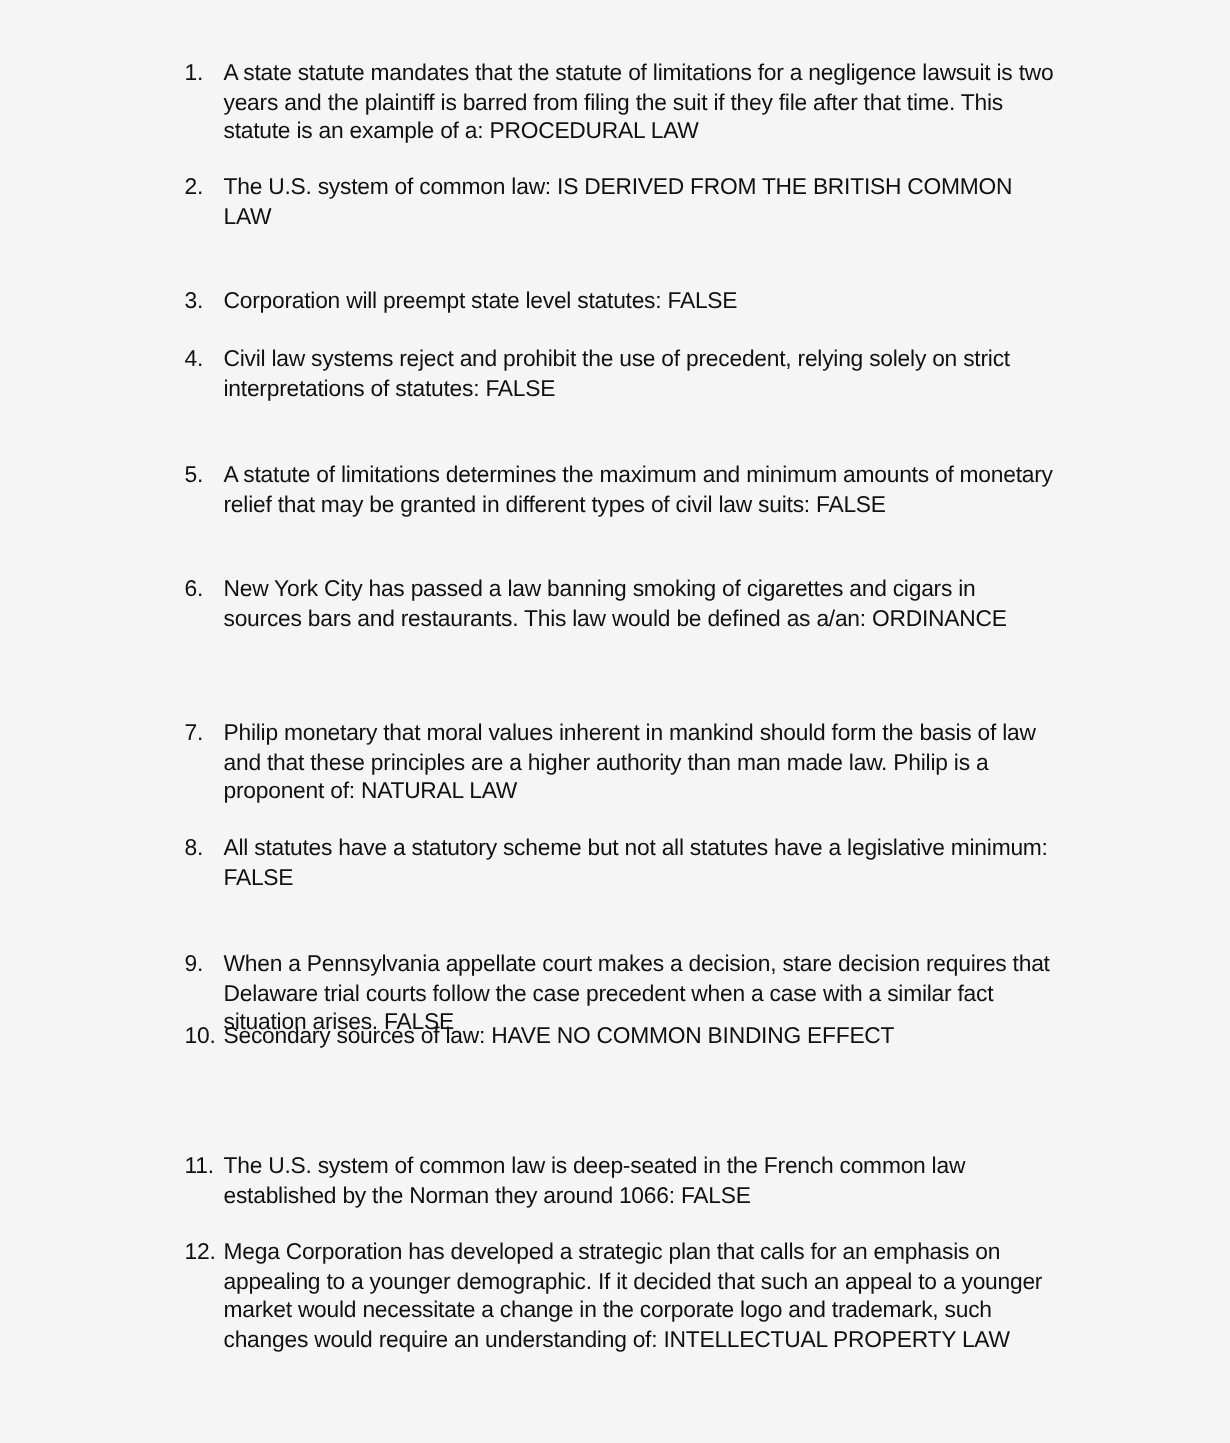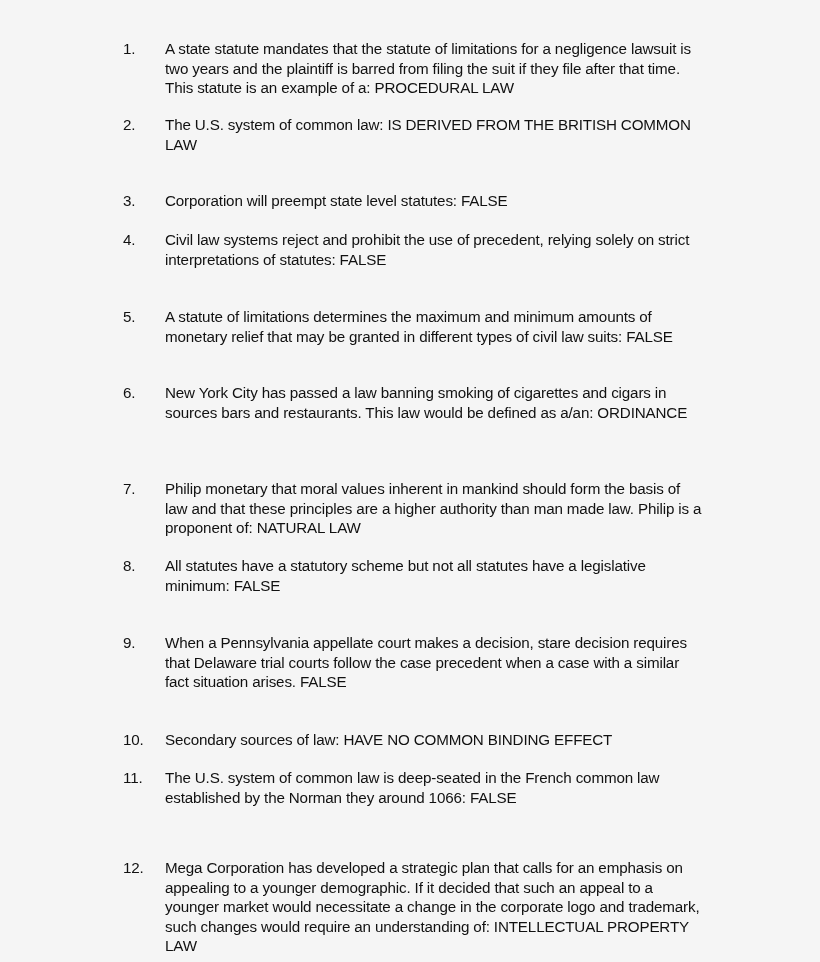--- a/index.html
+++ b/index.html
@@ -23,21 +23,21 @@
       line-height: 19.5px;
       letter-spacing: -0.15px;
     }
     .num {
       position: absolute;
       left: 0;
       top: 0;
       width: 26px;
     }
     .text {
-      margin-left: 42px;
+      margin-left: 26px;
       display: block;
     }
   </style>
 </head>
 <body>
 
 <div>
   <div class="item" style="top:39px">
     <span class="num">1.</span>
     <span class="text">A state statute mandates that the statute of limitations for a negligence lawsuit is two years and the plaintiff is barred from filing the suit if they file after that time. This statute is an example of a: PROCEDURAL LAW</span>
@@ -67,25 +67,25 @@
     <span class="text">Philip monetary that moral values inherent in mankind should form the basis of law and that these principles are a higher authority than man made law. Philip is a proponent of: NATURAL LAW</span>
   </div>
   <div class="item" style="top:556px">
     <span class="num">8.</span>
     <span class="text">All statutes have a statutory scheme but not all statutes have a legislative minimum: FALSE</span>
   </div>
   <div class="item" style="top:633px">
     <span class="num">9.</span>
     <span class="text">When a Pennsylvania appellate court makes a decision, stare decision requires that Delaware trial courts follow the case precedent when a case with a similar fact situation arises. FALSE</span>
   </div>
-  <div class="item" style="top:730px">
+  <div class="item" style="top:681px">
     <span class="num">10.</span>
     <span class="text">Secondary sources of law: HAVE NO COMMON BINDING EFFECT</span>
   </div>
   <div class="item" style="top:768px">
     <span class="num">11.</span>
     <span class="text">The U.S. system of common law is deep-seated in the French common law established by the Norman they around 1066: FALSE</span>
   </div>
-  <div class="item" style="top:858px">
+  <div class="item" style="top:825px">
     <span class="num">12.</span>
     <span class="text">Mega Corporation has developed a strategic plan that calls for an emphasis on appealing to a younger demographic. If it decided that such an appeal to a younger market would necessitate a change in the corporate logo and trademark, such changes would require an understanding of: INTELLECTUAL PROPERTY LAW</span>
   </div>
 </div>
 
 </body></html>

